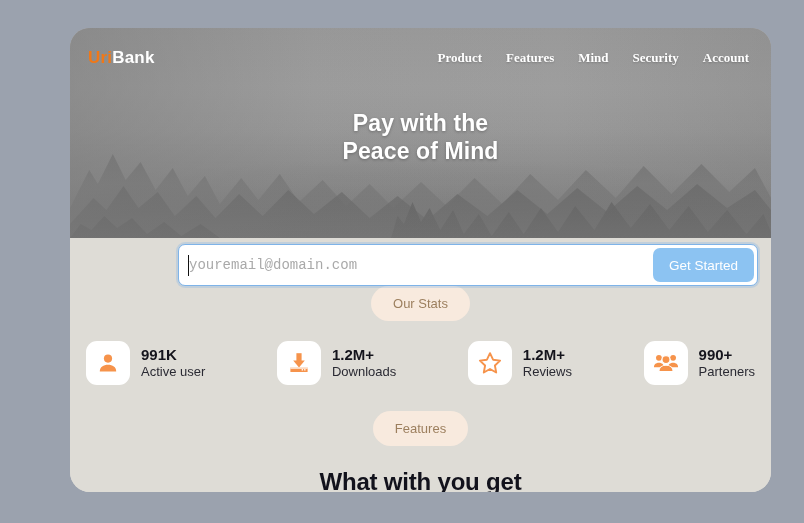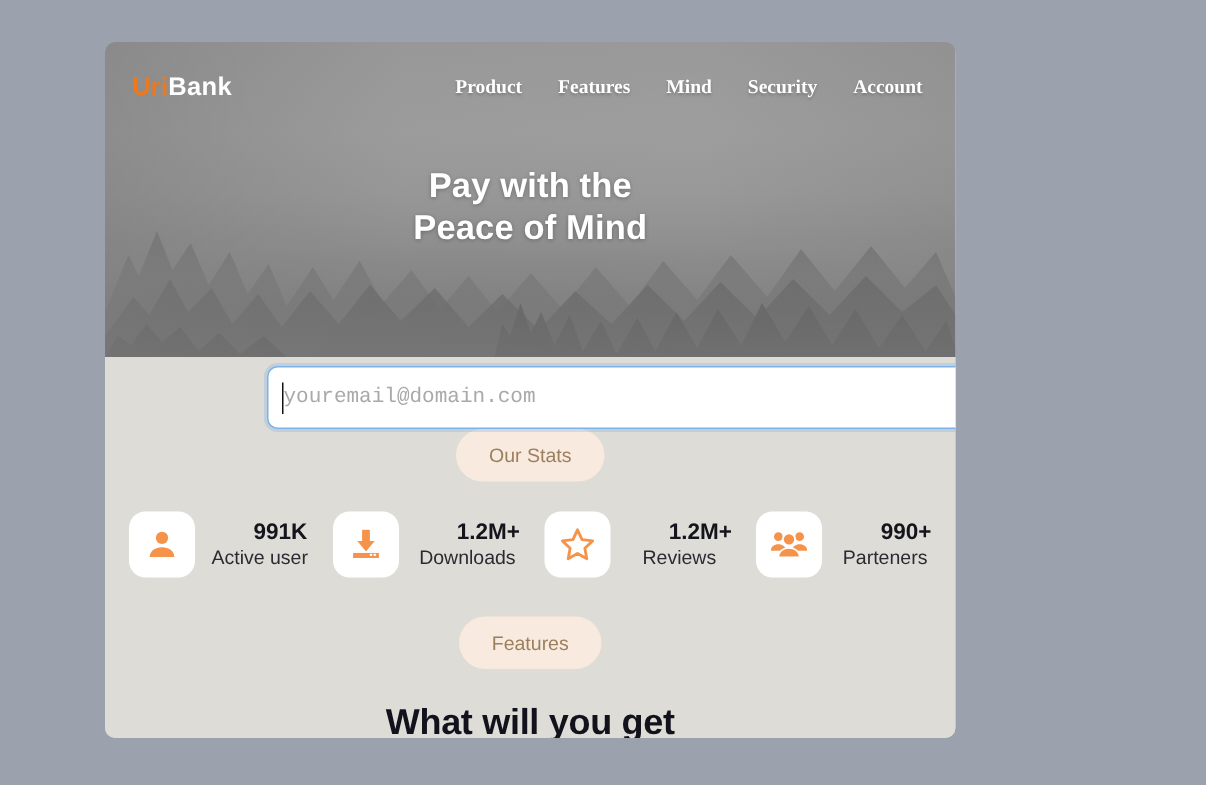--- a/index.html
+++ b/index.html
@@ -14,23 +14,23 @@
     background: #9ba2ae;
     font-family: "Liberation Sans", sans-serif;
     -webkit-font-smoothing: antialiased;
   }
 
   
   .page-card {
     position: absolute;
     left: 70px;
     top: 28px;
-    width: 567px;
+    width: 701px;
     height: 464px;
-    border-radius: 7px;
+    border-radius: 20px;
     overflow: hidden;
     background: #dedcd6;
   }
 
   
   .hero {
     position: relative;
     height: 210px;
     overflow: hidden;
     background: #8e8e8e;
@@ -211,21 +211,20 @@
     justify-content: center;
     flex: 0 0 auto;
   }
   .stat-icon svg { display: block; }
   .stat-text { line-height: 1.25; }
   .stat-value {
     font-size: 15px;
     font-weight: bold;
     color: #14141c;
     white-space: nowrap;
-    margin-left: 28px;
   }
   .stat-label {
     font-size: 13px;
     color: #2a2a33;
     white-space: nowrap;
     text-align: center;
   }
 
   .features-pill-row { text-align: center; margin-top: 26px; }
 
@@ -351,21 +350,21 @@
           <div class="stat-label">Parteners</div>
         </div>
       </div>
 
     </div>
 
     <div class="features-pill-row">
       <span class="pill">Features</span>
     </div>
 
-    <div class="section-title">What will you get</div>
+    <div class="section-title">What with you get</div>
 
   </div>
 
   <div class="signup">
     <div class="caret"></div>
     <input class="signup-input" type="text" placeholder="youremail@domain.com" style="">
     <button class="get-started">Get Started</button>
   </div>
 
 </div>

